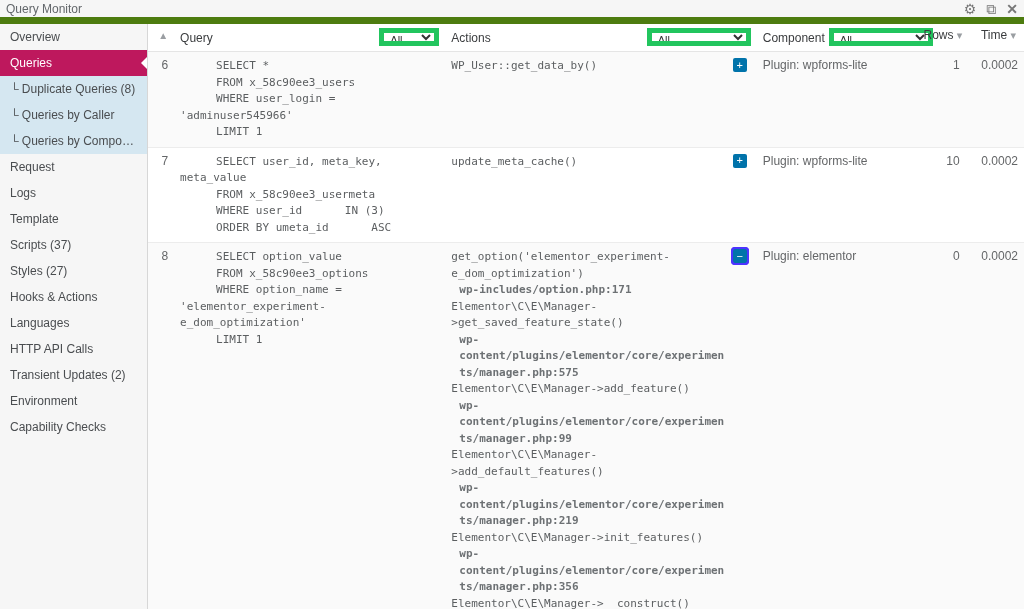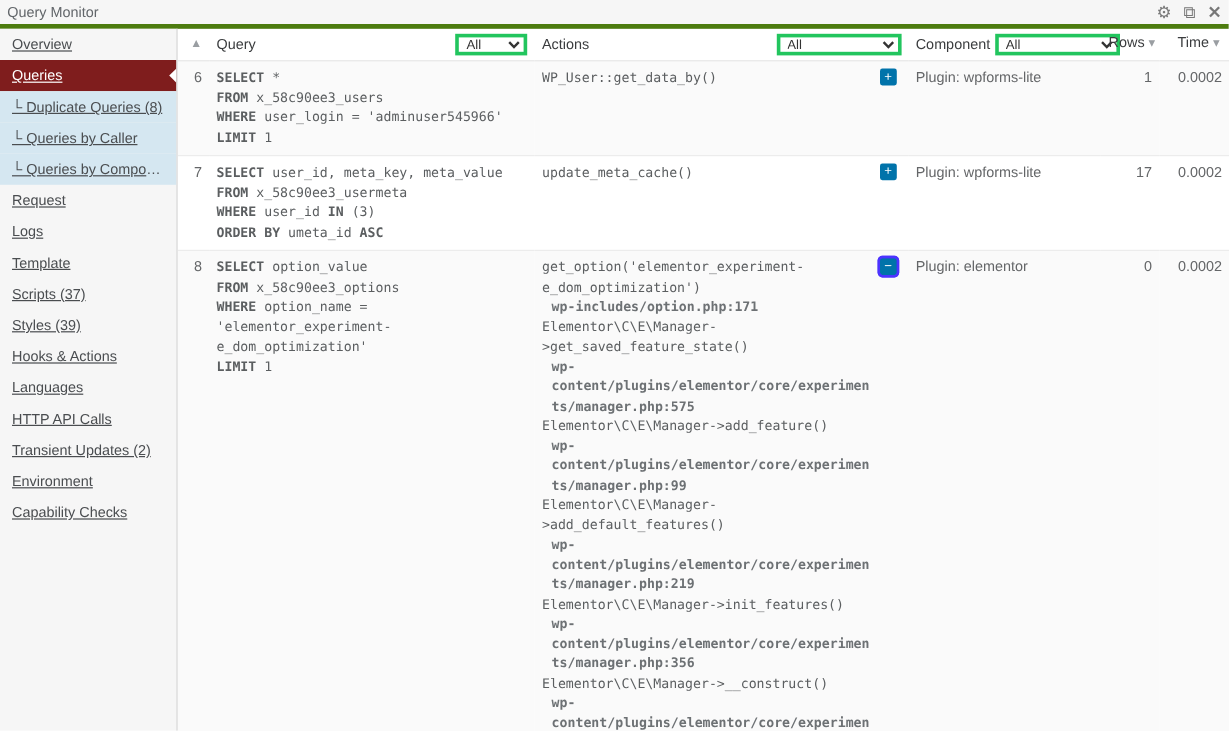--- a/index.html
+++ b/index.html
@@ -12,21 +12,21 @@
     width: 1024px;
     height: 609px;
     overflow: hidden;
   }
   .qm-top {
     height: 24px;
     display: flex;
     align-items: center;
     justify-content: space-between;
     padding: 0 6px;
-    border-bottom: 4px solid #4d7c0f;
+    border-bottom: 7px solid #4d7c0f;
     background: #f6f6f6;
     color: #62666a;
   }
   .qm-title { font-size: 12px; }
   .qm-top-icons { display: flex; gap: 10px; align-items: center; }
   .qm-top-icons span { color: #777; font-size: 14px; line-height: 1; }
   .qm-top-icons .close-x { font-weight: bold; }
   .qm-body {
     display: flex;
     height: calc(609px - 24px);
@@ -41,25 +41,24 @@
   }
   .qm-nav-item {
     padding: 6px 10px;
     color: #4a4d50;
     cursor: pointer;
     position: relative;
     font-size: 12px;
     white-space: nowrap;
     overflow: hidden;
     text-overflow: ellipsis;
-    text-decoration: underline;
   }
   .qm-nav-item.indent { }
   .qm-nav-item.active {
-    background: #7f1d1d;
+    background: #be185d;
     color: #fff;
   }
   .qm-nav-item.active::after {
     content: "";
     position: absolute;
     right: -0px;
     top: 50%;
     margin-top: -6px;
     border: 6px solid transparent;
     border-right-color: #fff;
@@ -92,21 +91,21 @@
   table.qm-table th.query { width: 270px; }
   table.qm-table th.caller { width: 310px; }
   table.qm-table th.component { width: 160px; }
   table.qm-table th.rows { width: 48px; text-align: center; }
   table.qm-table th.time { width: 58px; text-align: right; }
   .th-inner { display:flex; align-items:center; gap:4px; }
   .th-sort { color:#9a9ea2; font-size:10px;}
   .th-filter { color:#9a9ea2; font-size:11px; margin-left:auto; padding-right:2px;}
   select.col-filter {
     font-size: 11px;
-    border: 3px solid #22c55e;
+    border: 5px solid #22c55e;
     background: #fff;
     height: 18px;
     padding: 0 2px;
     color:#333;
   }
   select.col-filter.wide { width: 60px; }
   select.col-filter.med { width: 104px; }
   select.col-filter.sm  { width: 104px; }
   table.qm-table td {
     padding: 6px 6px;
@@ -120,21 +119,21 @@
   td.rows, td.time { text-align: right; color:#646668; }
   td.query code, td.caller code {
     font-family: Menlo, Consolas, "Lucida Console", monospace;
     font-size: 11px;
     color: #5b5e60;
     display: block;
     line-height: 1.5;
     word-break: break-word;
     white-space: pre-wrap;
   }
-  td.query code .kw { color: #5b5e60; font-weight: 700; }
+  td.query code .kw { color: #5b5e60; font-weight: 400; margin-left: 36px; }
   td.caller .stack-sub {
     padding-left: 8px;
     color:#6d7174;
     font-weight:bold;
   }
   td.caller .stack-main { color:#5b5e60; }
   .toggle-btn {
     display: inline-flex;
     align-items:center;
     justify-content:center;
@@ -175,21 +174,21 @@
   <nav class="qm-side" id="qm-side">
       <div class="qm-nav-item">Overview</div>
       <div class="qm-nav-item active">Queries</div>
       <div class="qm-nav-item indent sub-active">└ Duplicate Queries (8)</div>
       <div class="qm-nav-item indent sub-active">└ Queries by Caller</div>
       <div class="qm-nav-item indent sub-active">└ Queries by Component</div>
       <div class="qm-nav-item">Request</div>
       <div class="qm-nav-item">Logs</div>
       <div class="qm-nav-item">Template</div>
       <div class="qm-nav-item">Scripts (37)</div>
-      <div class="qm-nav-item">Styles (39)</div>
+      <div class="qm-nav-item">Styles (27)</div>
       <div class="qm-nav-item">Hooks &amp; Actions</div>
       <div class="qm-nav-item">Languages</div>
       <div class="qm-nav-item">HTTP API Calls</div>
       <div class="qm-nav-item">Transient Updates (2)</div>
       <div class="qm-nav-item">Environment</div>
       <div class="qm-nav-item">Capability Checks</div>
     </nav>
 
   <div class="qm-main">
     <table class="qm-table">
@@ -269,21 +268,21 @@
             </td>
             <td class="caller">
               <div class="caller-cell-wrap">
                 <div class="caller-text">
                   <code><div class="stack-main">update_meta_cache()</div></code>
                 </div>
                 <span class="toggle-btn toggle-right plus"></span>
               </div>
             </td>
             <td class="component">Plugin: wpforms-lite</td>
-            <td class="rows">17</td>
+            <td class="rows">10</td>
             <td class="time">0.0002</td>
           </tr>
           <tr class="odd">
             <td class="rownum">8</td>
             <td class="query">
               <code><span class="kw">SELECT</span> option_value
 <span class="kw">FROM</span> x_58c90ee3_options
 <span class="kw">WHERE</span> option_name = 'elementor_experiment-e_dom_optimization'
 <span class="kw">LIMIT</span> 1</code>
             </td>

